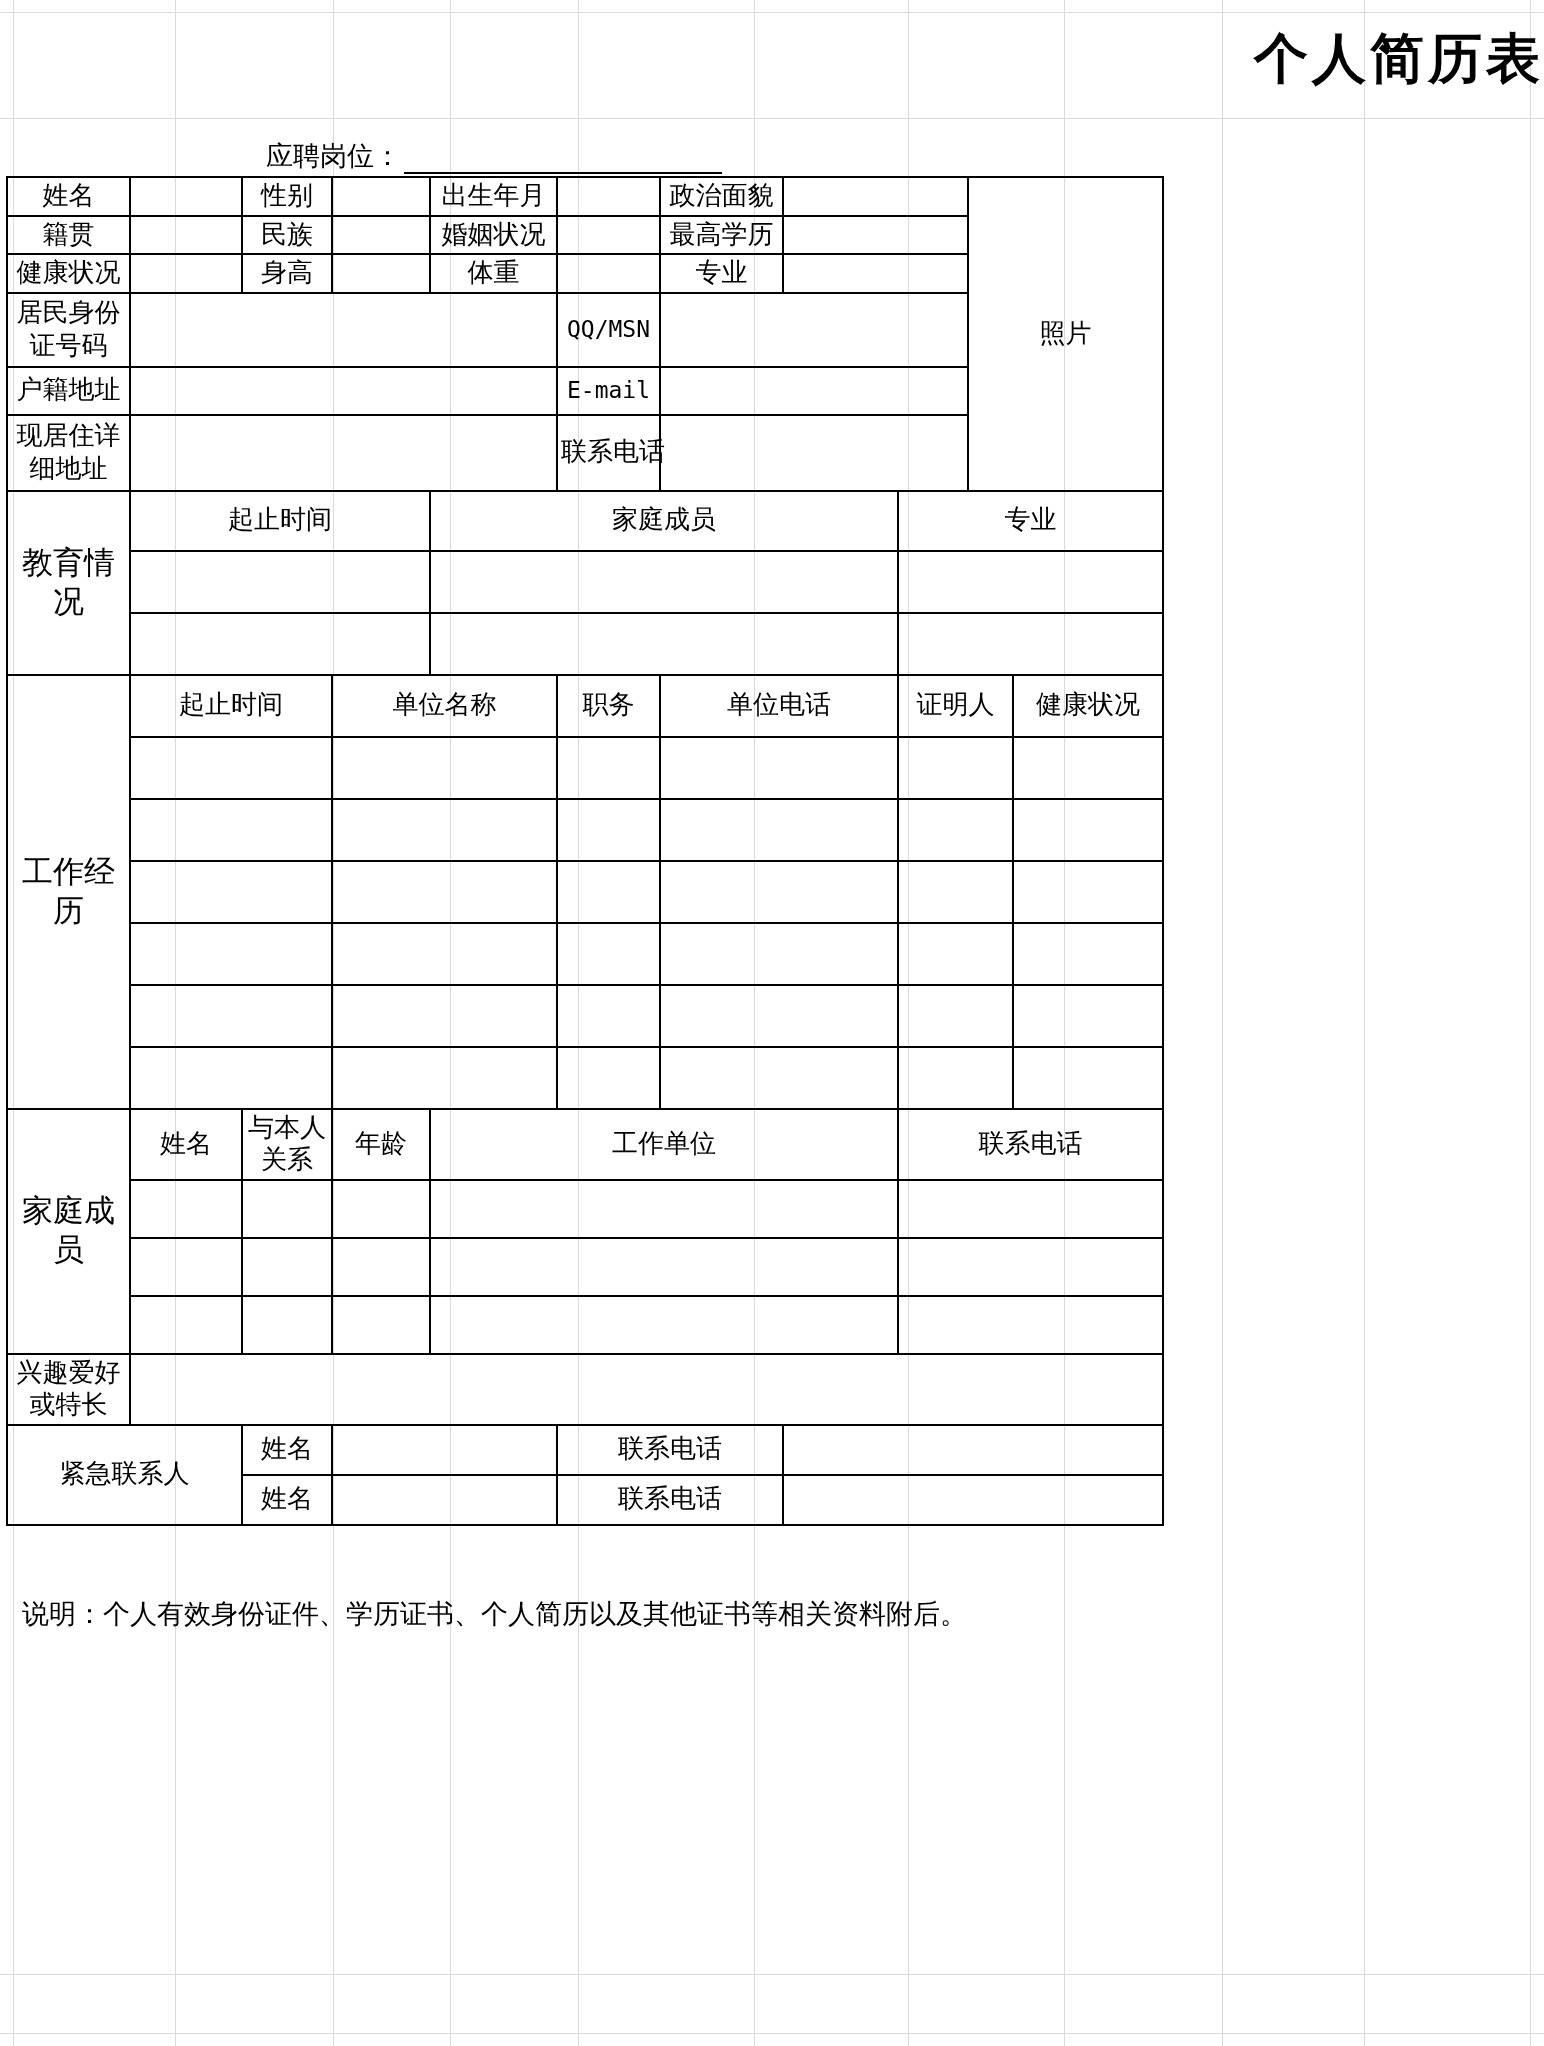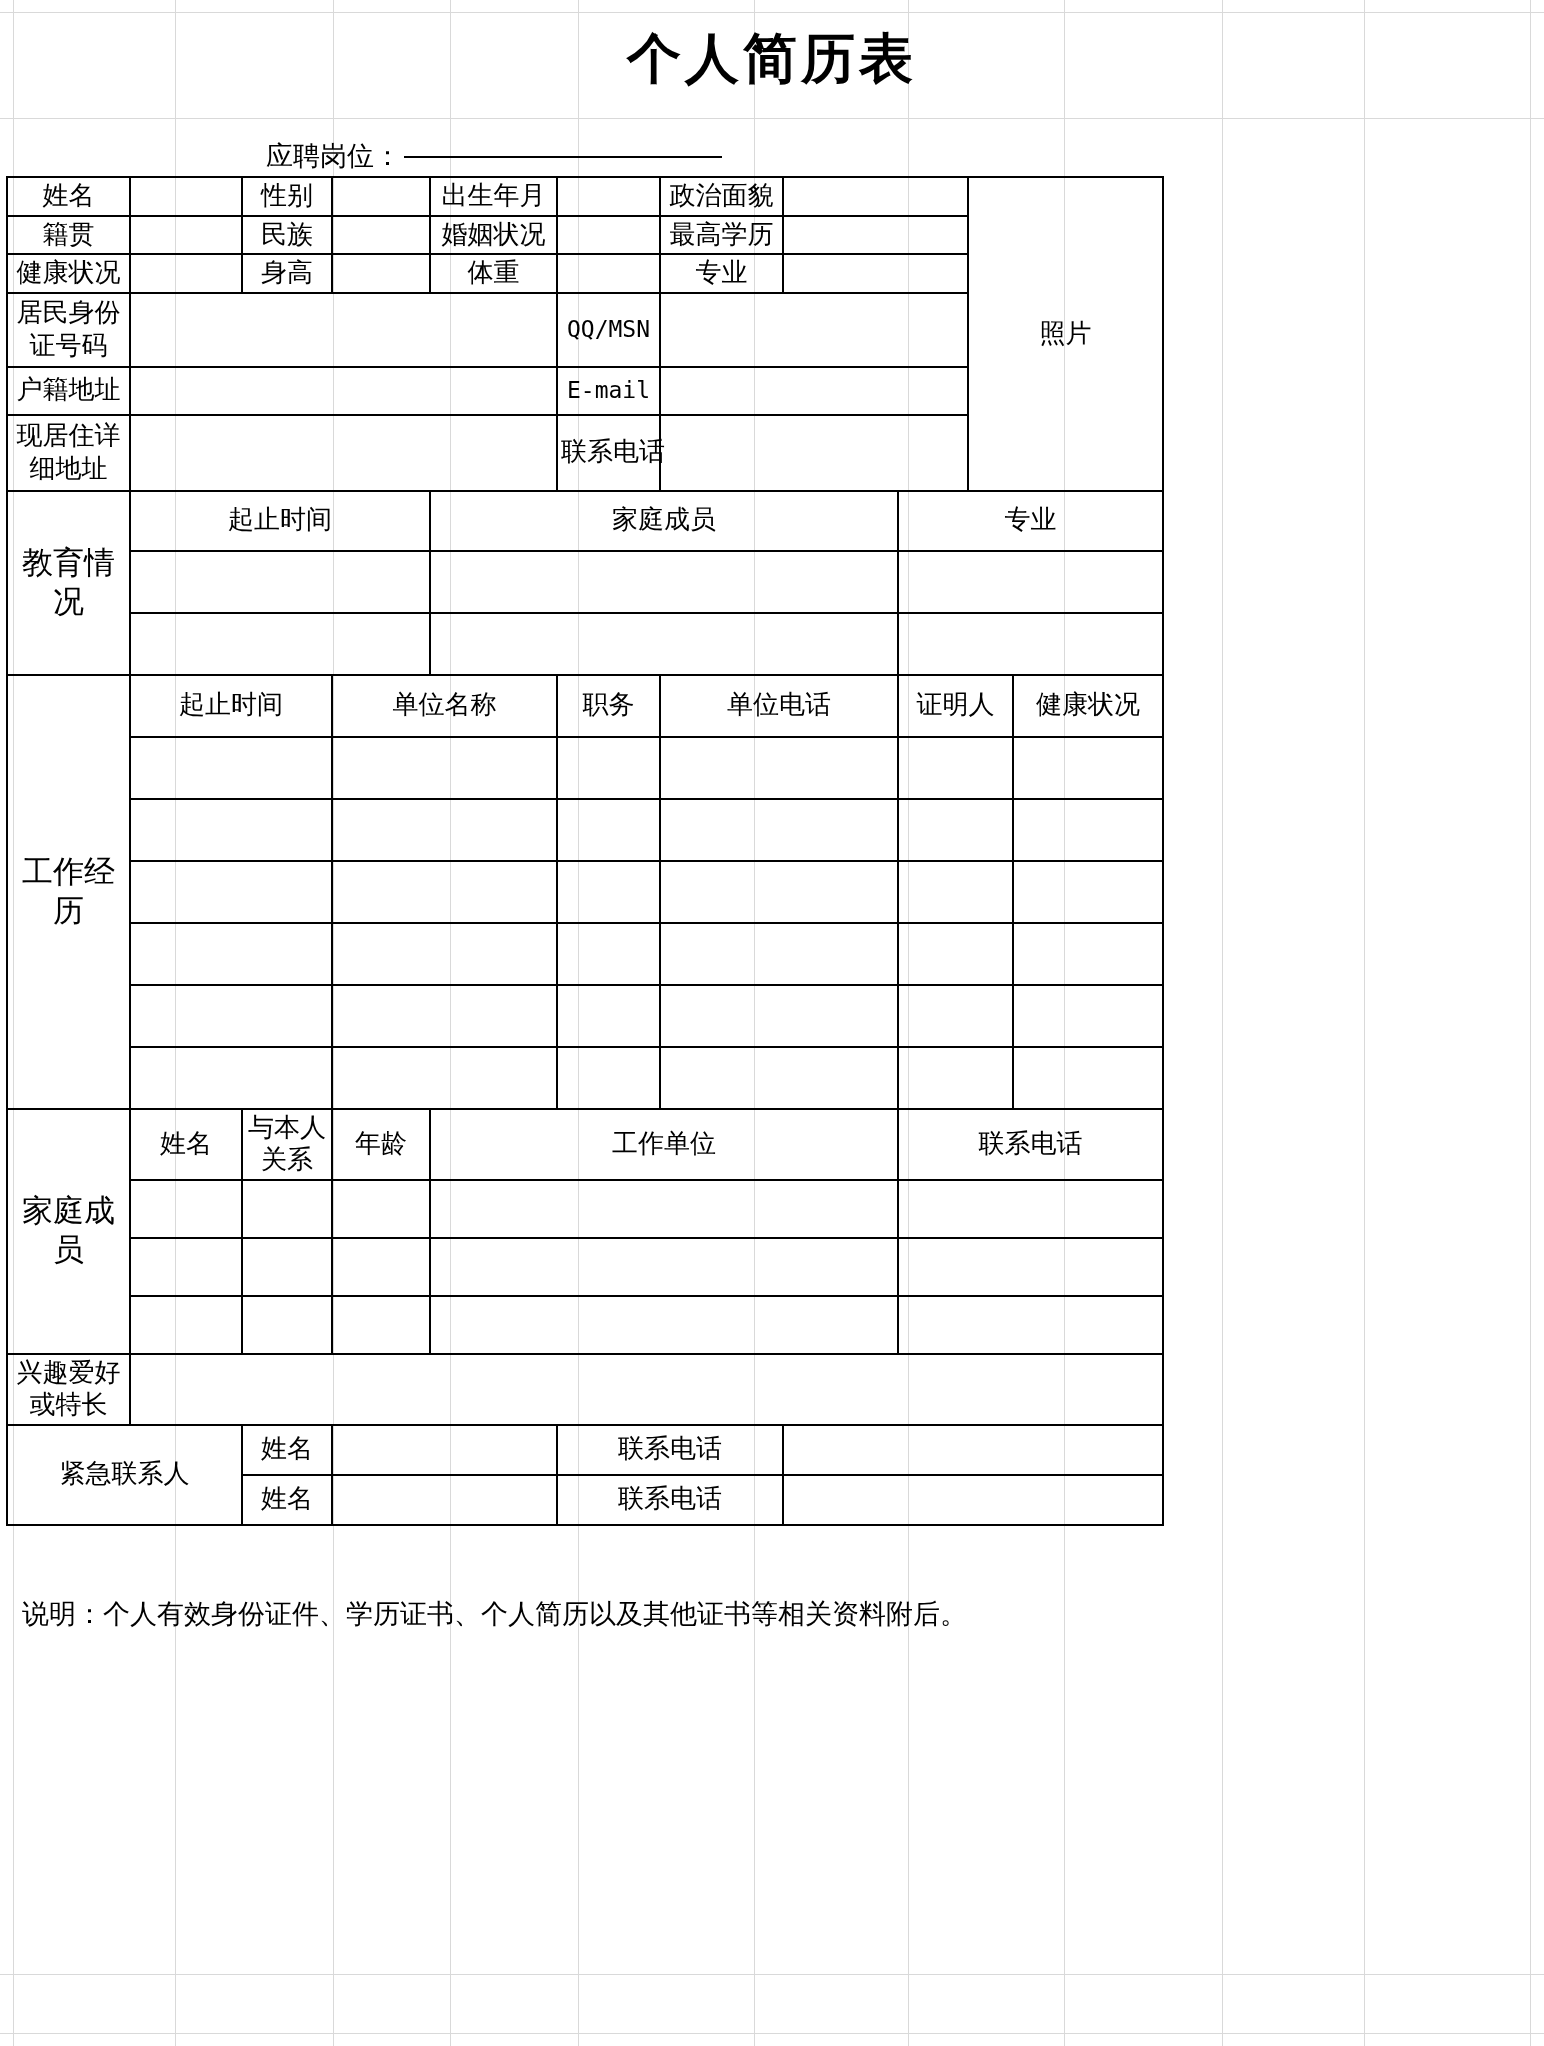--- a/index.html
+++ b/index.html
@@ -42,40 +42,40 @@
     position: relative;
     z-index: 2;
     width: 1544px;
   }
 
   
   .title-band {
     height: 118px;
     display: flex;
     align-items: center;
-    justify-content: center;
+    justify-content: flex-end;
   }
   .title-text {
     font-family: "DejaVu Sans", "Liberation Sans", sans-serif;
     font-weight: bold;
     font-size: 54px;
     letter-spacing: 4px;
   }
 
   
   .meta-band {
     height: 58px;
     display: flex;
     align-items: center;
     font-size: 27px;
     padding: 0 14px;
     box-sizing: border-box;
   }
   .meta-left { display: flex; align-items: baseline; white-space: nowrap; }
-  .meta-right { display: flex; align-items: center; white-space: nowrap; margin-left: 252px; margin-top: 18px; }
+  .meta-right { display: flex; align-items: flex-end; white-space: nowrap; margin-left: 252px; margin-top: 18px; }
   .blank-line {
     display: inline-block;
     border-bottom: 2px solid #000;
     height: 1px;
     vertical-align: bottom;
     margin: 0 3px;
   }
   .bl-sm { width: 74px; }
   .bl-lg { width: 318px; }
 

